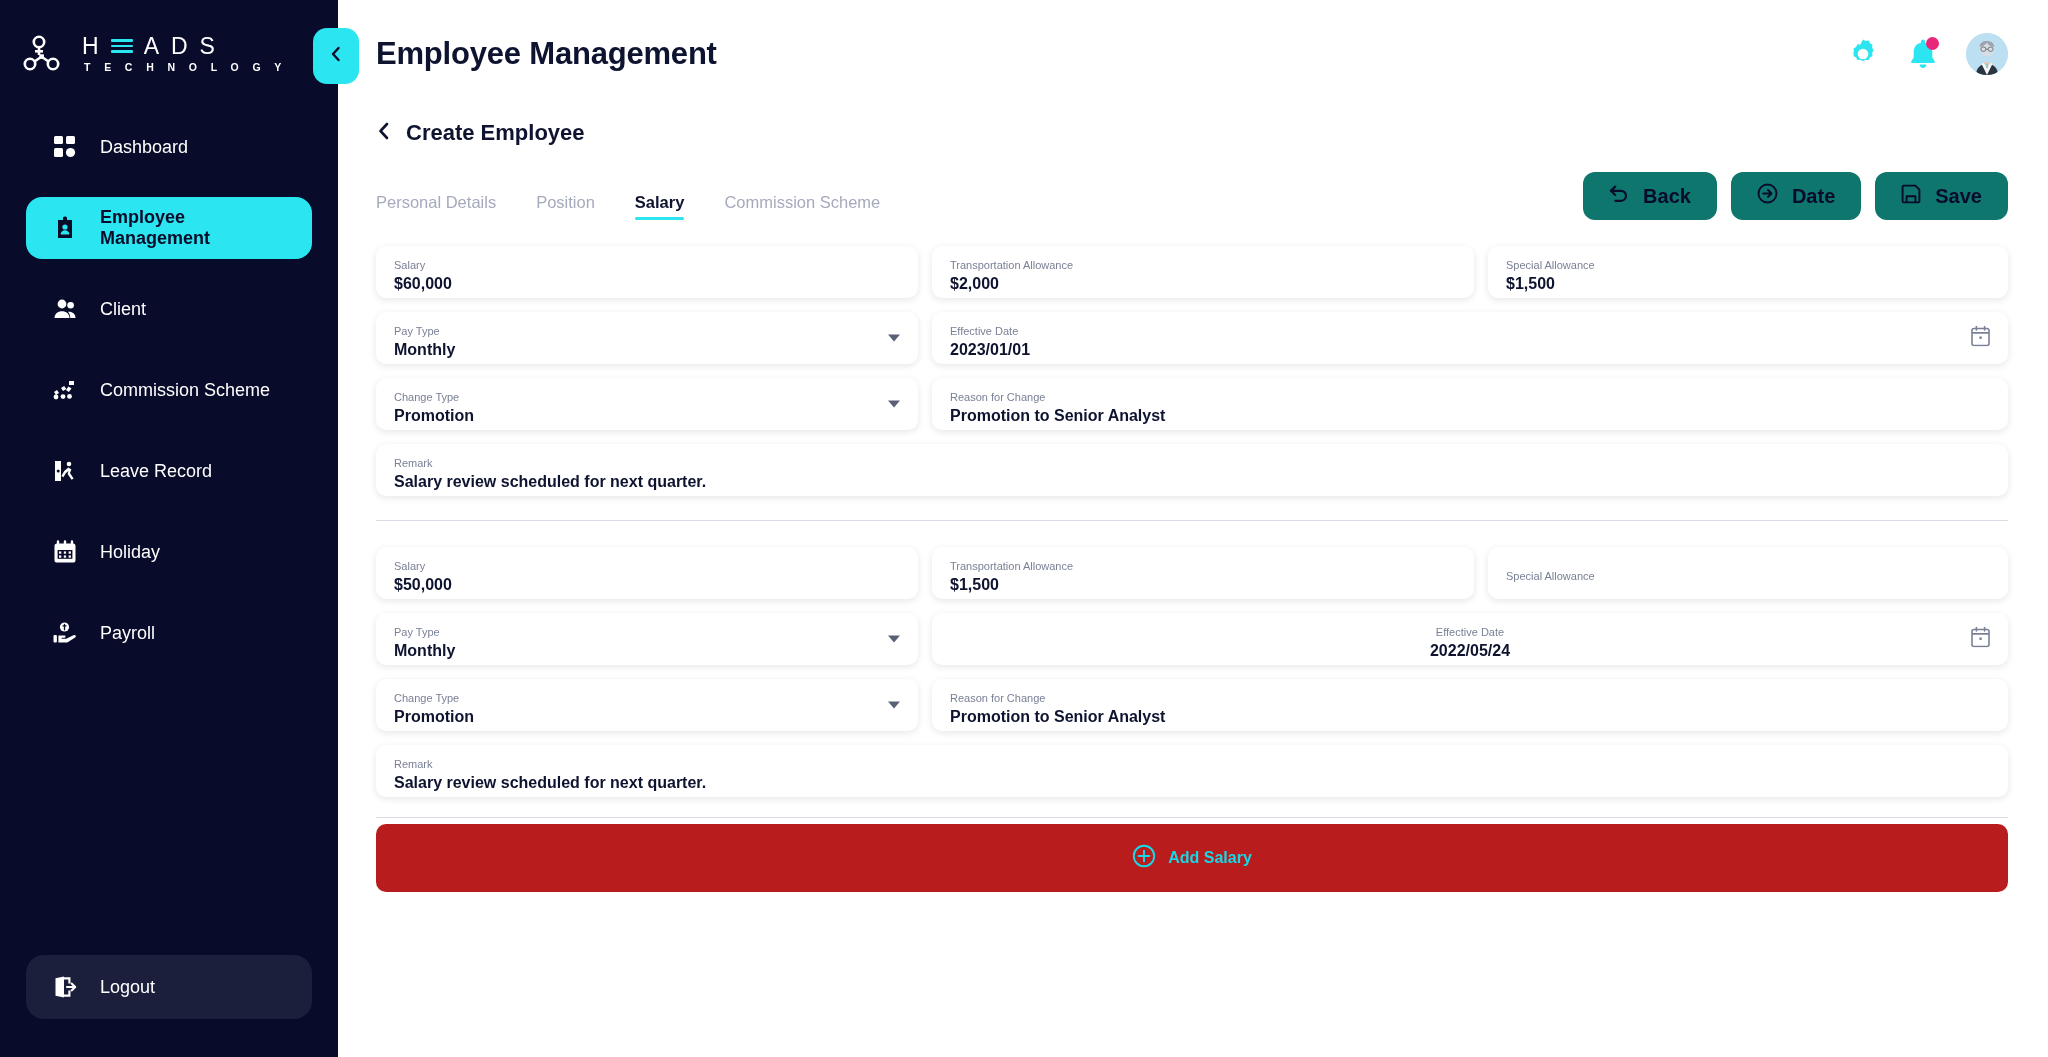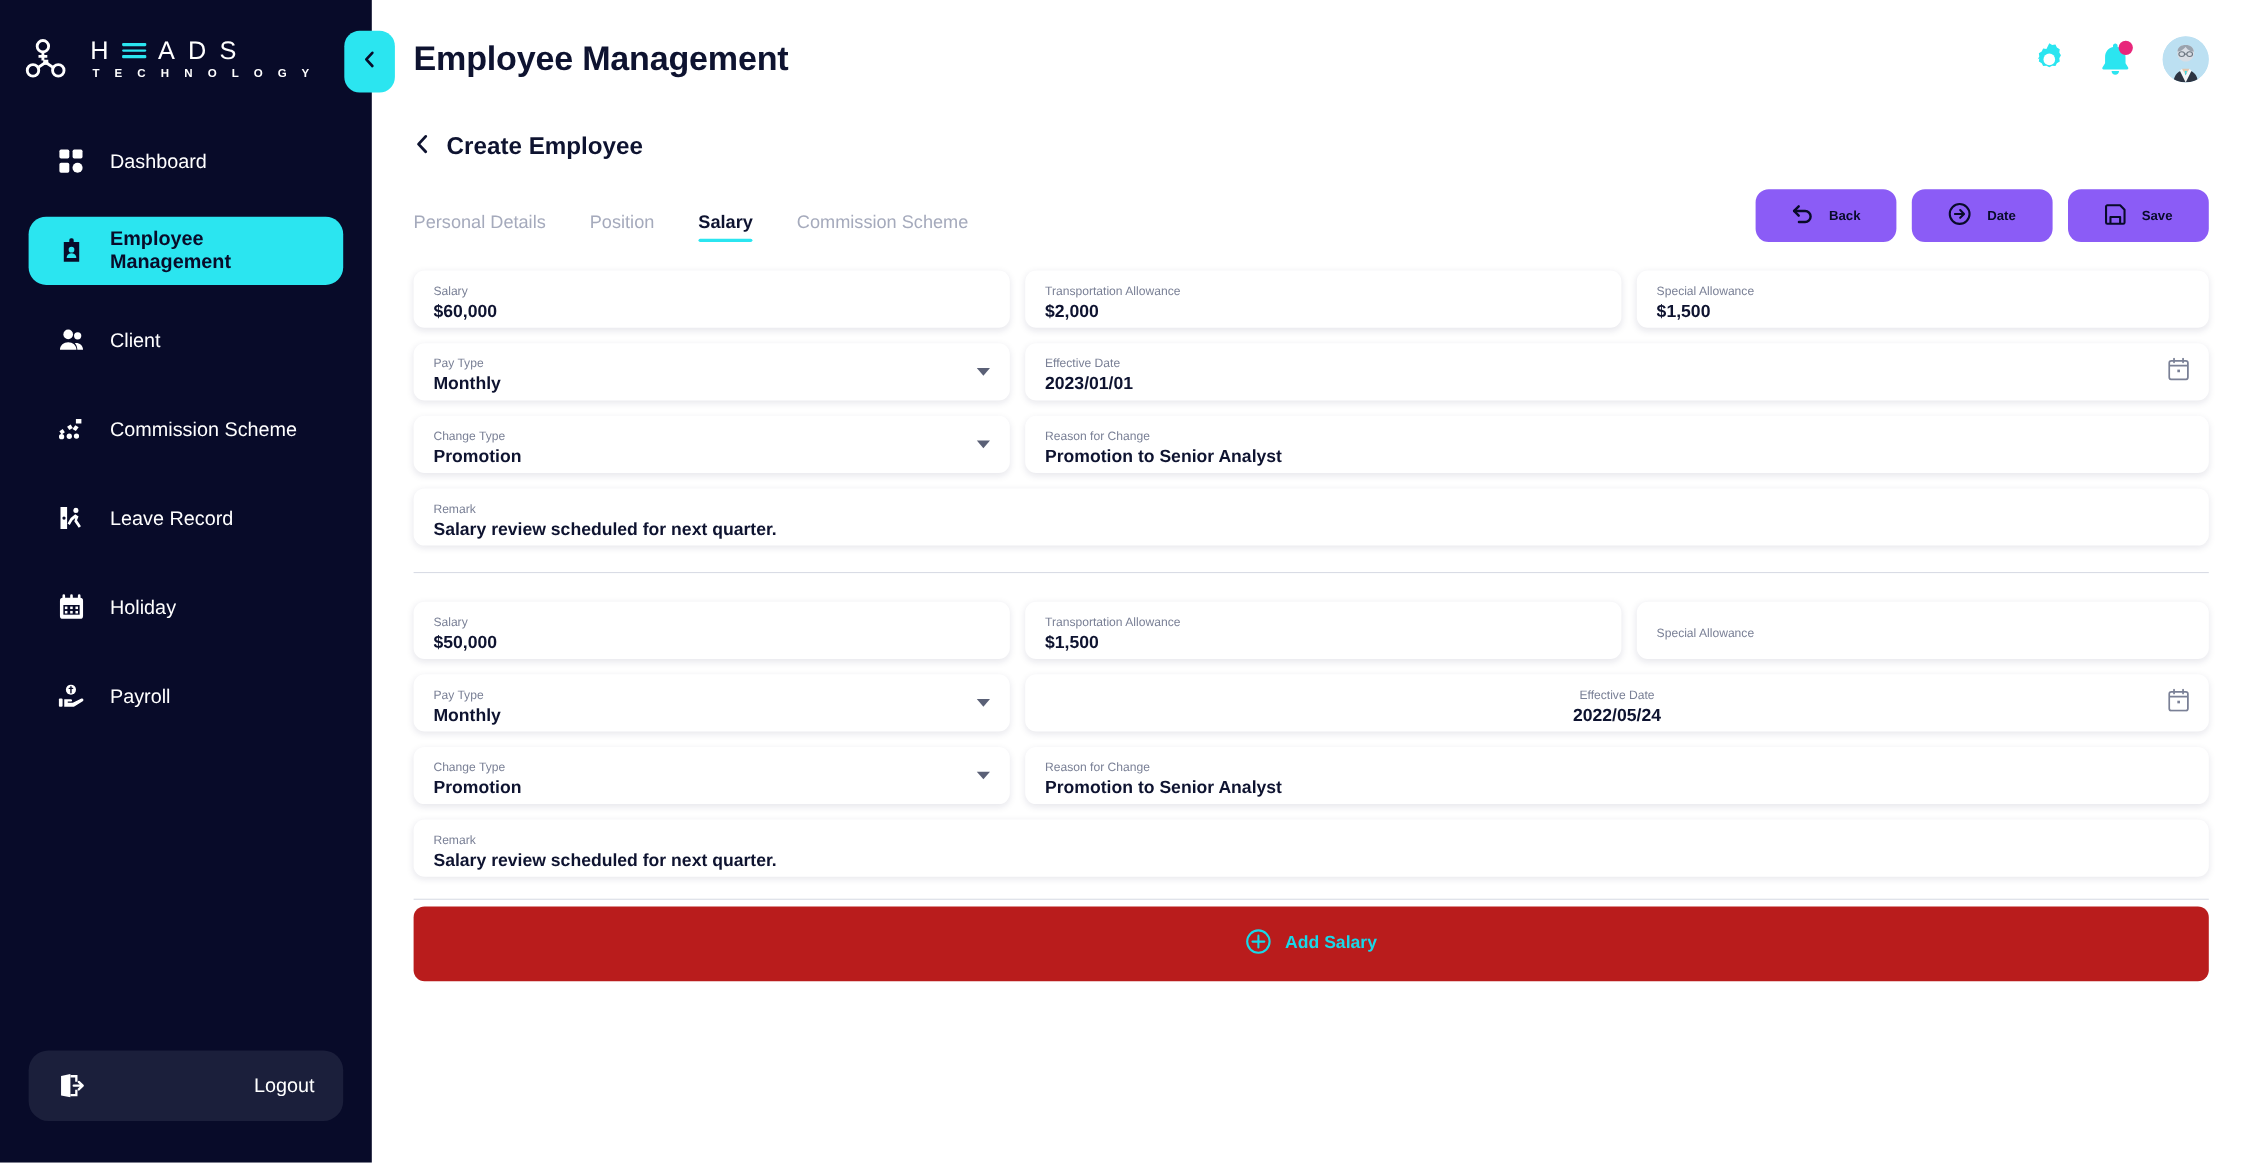--- a/index.html
+++ b/index.html
@@ -45,21 +45,21 @@
   }
   .nav-item + .nav-item { margin-top: 19px; }
   .nav-item.active { background: #2BE5F0; color: #080B29; font-weight: 600; }
   .nav-ico { width: 26px; height: 26px; flex: none; display: flex; align-items: center; justify-content: center; }
   .nav-ico svg { display: block; }
 
   .logout-wrap { margin-top: auto; padding: 0 26px 38px; }
   .logout {
     height: 64px; background: #1B1F3B; border-radius: 18px;
     display: flex; align-items: center; gap: 22px; padding: 0 26px;
-    color: #ffffff; font-size: 18px; cursor: pointer; justify-content: space-between;
+    color: #ffffff; font-size: 18px; cursor: pointer;
   }
 
   .collapse-btn {
     position: absolute; left: 313px; top: 28px;
     width: 46px; height: 56px; background: #2BE5F0;
     border-radius: 14px; z-index: 5;
     display: flex; align-items: center; justify-content: center;
     cursor: pointer;
   }
 
@@ -98,23 +98,23 @@
     padding-bottom: 16px; position: relative; white-space: nowrap;
   }
   .tab.active { color: #0E1330; font-weight: 700; }
   .tab.active::after {
     content: ""; position: absolute; left: 0; right: 0; bottom: 8px;
     height: 3px; background: #2BE5F0; border-radius: 2px;
   }
   .actions { margin-left: auto; display: flex; gap: 14px; padding-bottom: 8px; }
   .abtn {
     height: 48px; min-width: 128px; padding: 0 26px;
-    background: #8b5cf6; color: #080B29; border: none; border-radius: 12px;
+    background: #0f766e; color: #080B29; border: none; border-radius: 12px;
     display: flex; align-items: center; justify-content: center; gap: 14px;
-    font-size: 12px; font-weight: 700; cursor: pointer;
+    font-size: 20px; font-weight: 700; cursor: pointer;
     font-family: "Liberation Sans", sans-serif;
   }
 
   
   .form-area { padding: 18px 40px 0 38px; }
   .frow { display: flex; gap: 14px; margin-bottom: 14px; }
   .field {
     background: #ffffff; border-radius: 10px;
     box-shadow: 0 2px 7px rgba(16,24,64,0.10);
     height: 52px; padding: 8px 18px 0;

